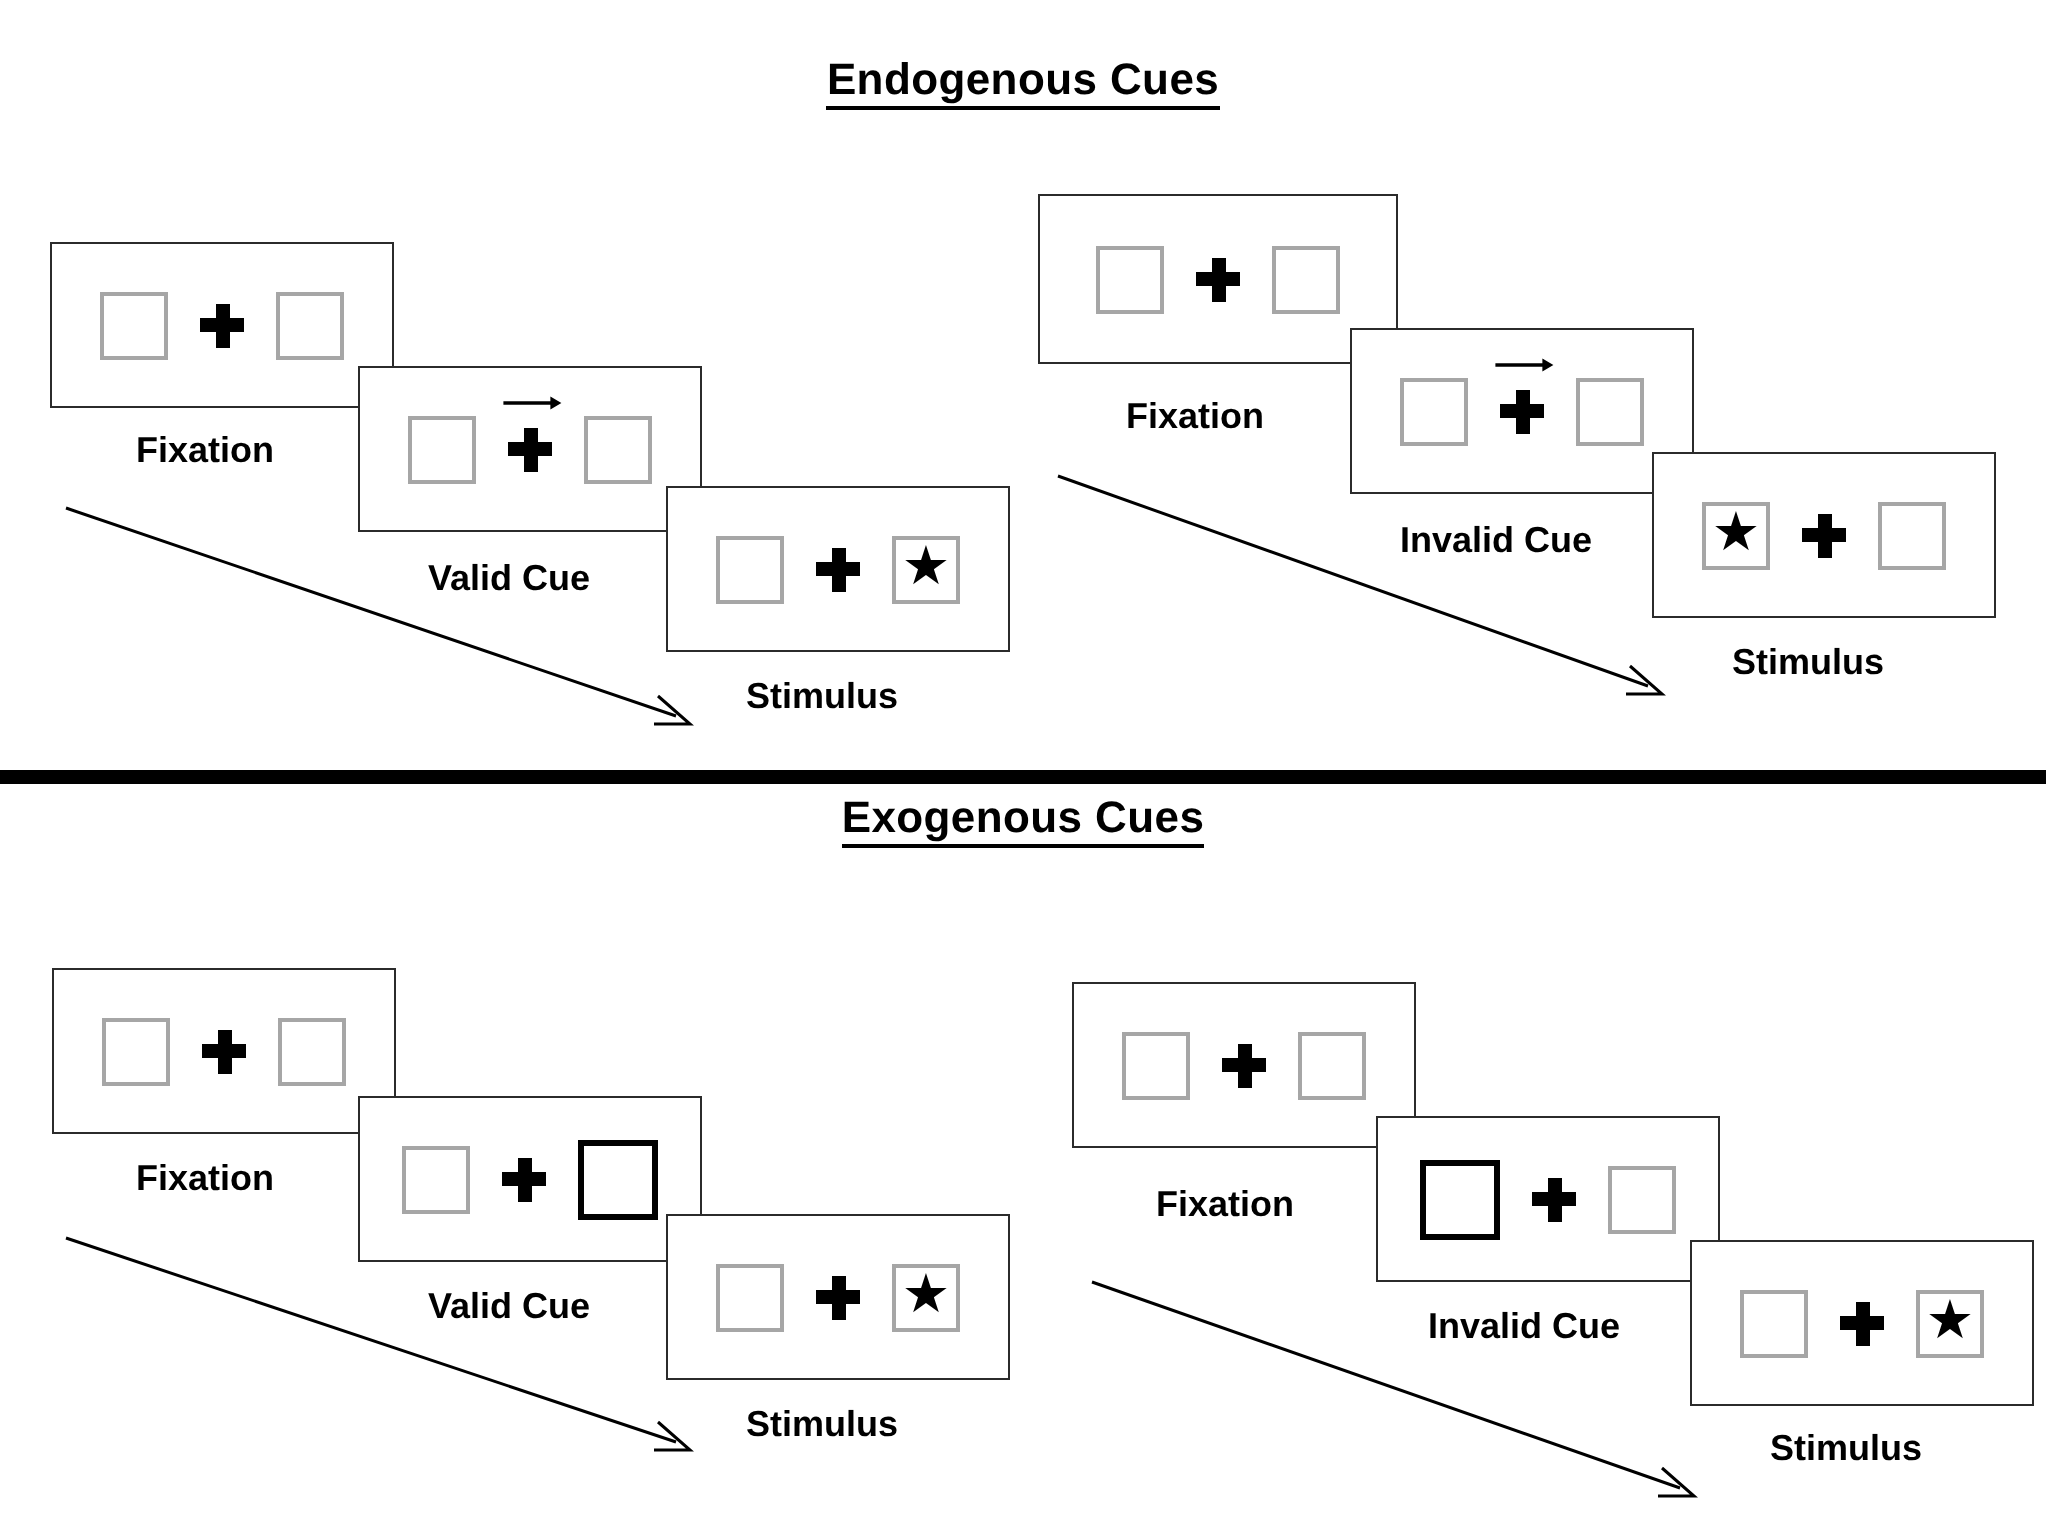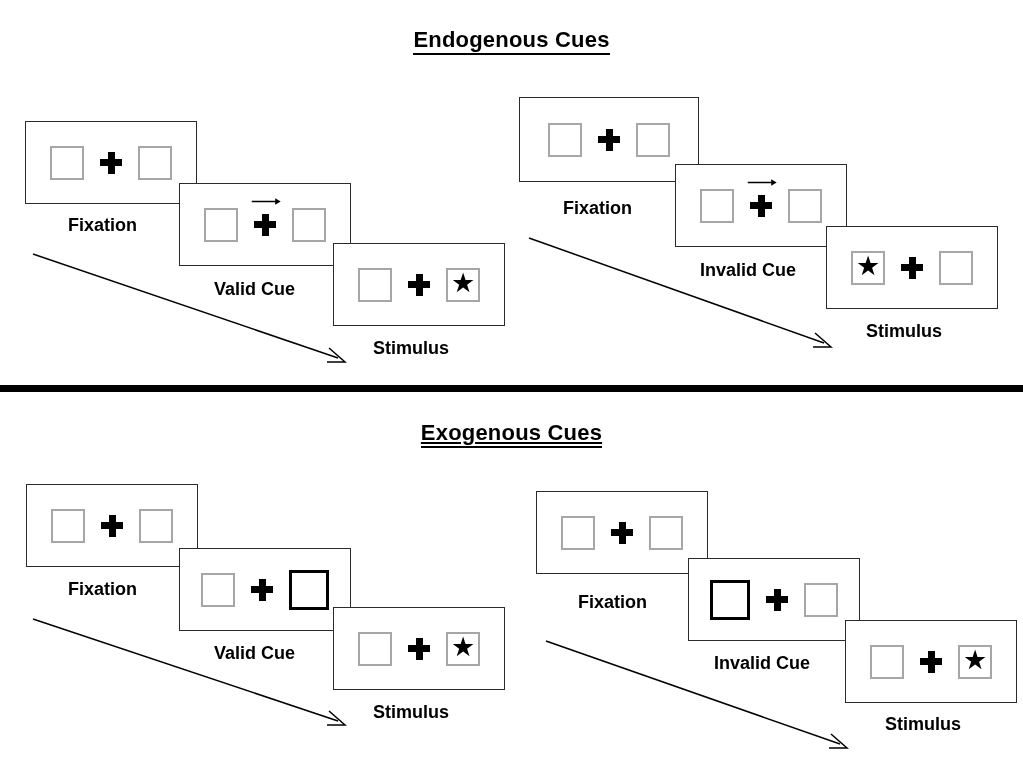--- a/index.html
+++ b/index.html
@@ -217,21 +217,21 @@
   </div>
   <div class="stage-label" style="left:866px; top:321px;">Stimulus</div>
 
   <svg class="flow-arrow" style="left:0; top:0; width:1023px; height:400px;">
     <line x1="529" y1="238" x2="824" y2="343" stroke="#000" stroke-width="1.5"></line>
     <polyline points="815,333 831,347 813,347" fill="none" stroke="#000" stroke-width="1.5"></polyline>
   </svg>
 
   <div class="divider" style="top:385px;"></div>
 
-  <div class="section-title" style="top:420px;text-decoration:underline;">
+  <div class="section-title" style="top:396px;">
     <span>Exogenous Cues</span>
   </div>
 
   <div class="panel" style="left:26px; top:484px; width:172px; height:83px;">
     <div class="panel-inner">
       <div class="sq"></div>
       <div class="center-col">
         <div class="plus"></div>
       </div>
       <div class="sq"></div>

